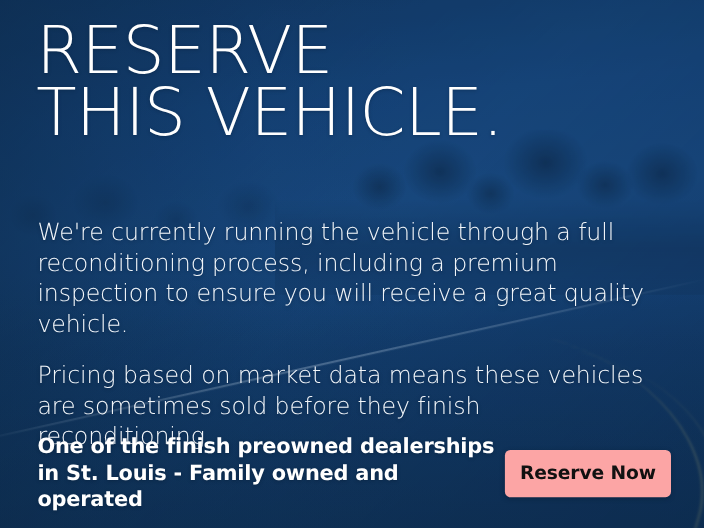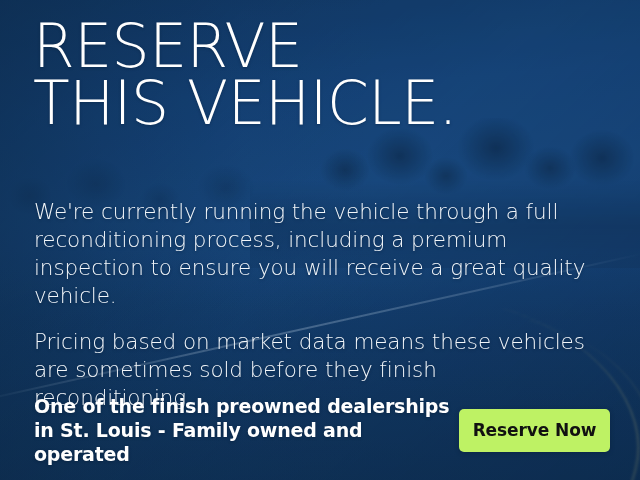--- a/index.html
+++ b/index.html
@@ -200,21 +200,21 @@
     font-size: 19px;
     line-height: 24px;
     font-weight: 700;
     letter-spacing: -0.2px;
     white-space: pre-line;
     text-shadow: 0 1px 3px rgba(6,26,48,.45);
   }
   .cta-button {
     width: 153px;
     height: 43px;
-    background: #bef264;
+    background: #fca5a5;
     border: none;
     border-radius: 5px;
     color: #111111;
     font-family: "DejaVu Sans", "Liberation Sans", sans-serif;
     font-size: 17px;
     font-weight: 700;
     letter-spacing: -0.1px;
     cursor: pointer;
     box-shadow: 0 1px 4px rgba(5,22,42,.35);
     display: flex;

